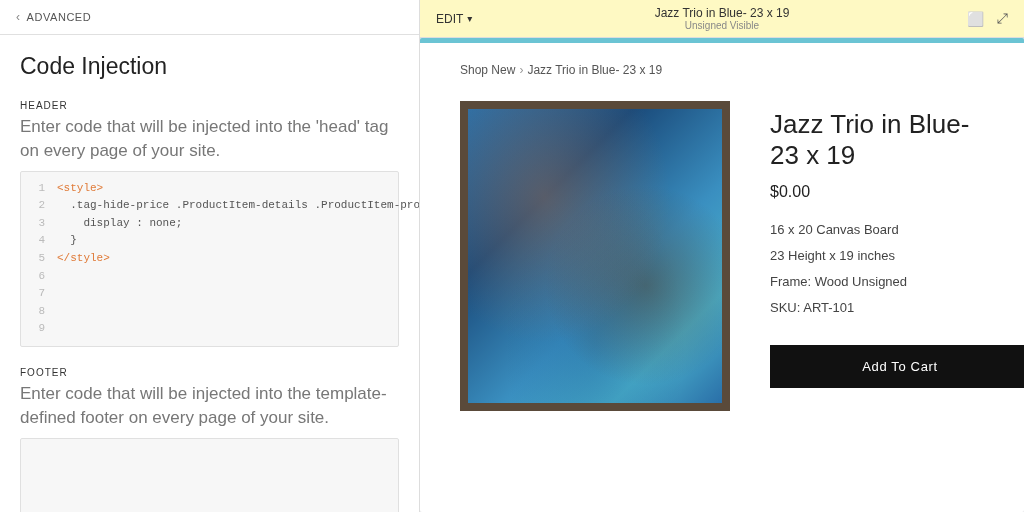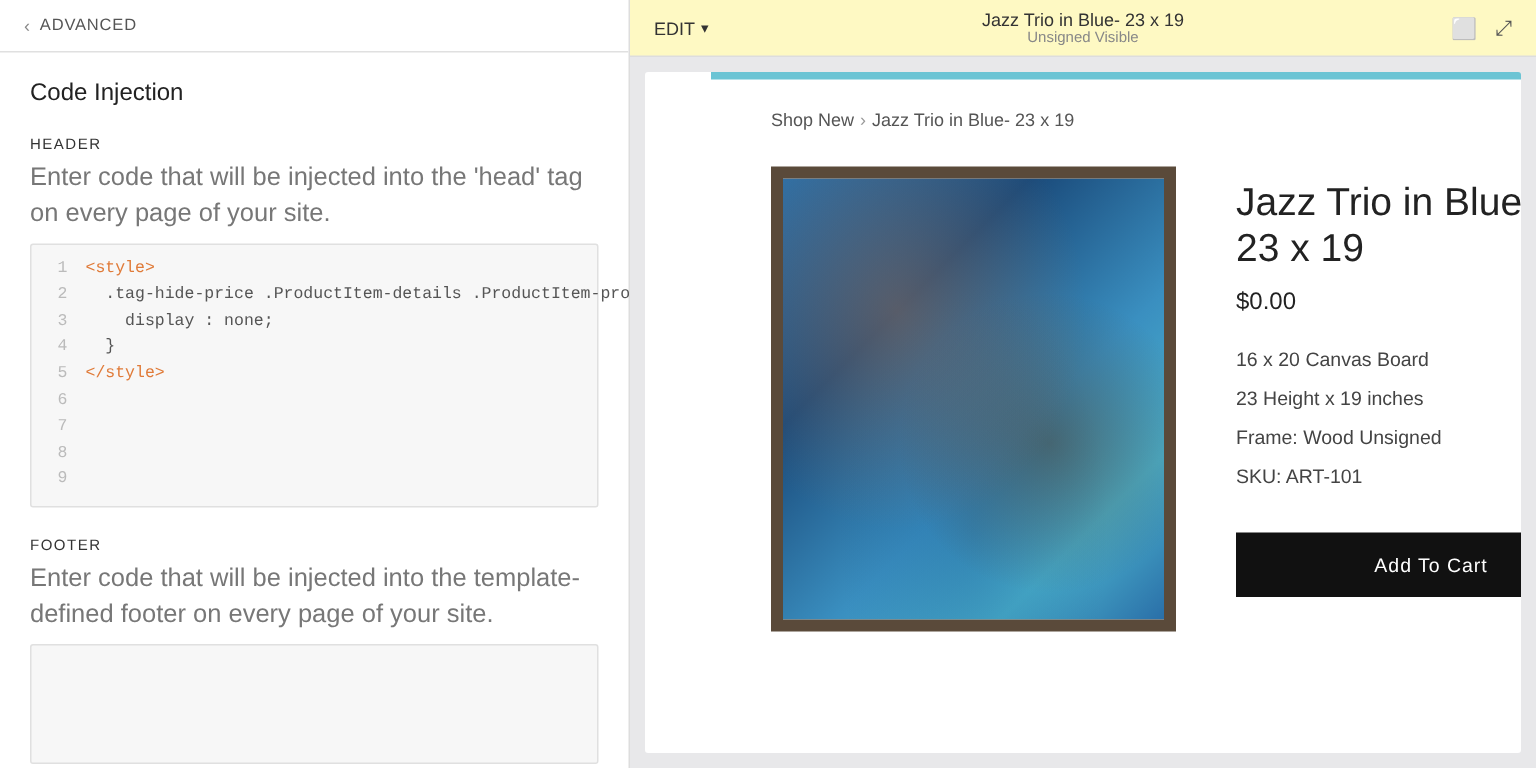--- a/index.html
+++ b/index.html
@@ -29,21 +29,21 @@
       margin-right: 6px;
       font-size: 12px;
       color: #888;
     }
     .left-panel-content {
       padding: 18px 20px;
       flex: 1;
       overflow-y: auto;
     }
     .page-title {
-      font-size: 16px;
+      font-size: 23px;
       font-weight: 400;
       color: #222;
       margin-bottom: 20px;
     }
     .section-label {
       font-size: 10px;
       font-weight: 400;
       letter-spacing: 0.1em;
       text-transform: uppercase;
       color: #333;
@@ -140,23 +140,21 @@
       gap: 12px;
       align-items: center;
     }
     .topbar-icons span { cursor: pointer; color: #555; font-size: 14px; }
 
     
     .preview-content {
       flex: 1;
       overflow-y: auto;
       background: #fff;
-      margin: 10px;
       border-radius: 2px;
-      padding-left: 44px;
     }
     .blue-accent-bar {
       height: 5px;
       background: #6bc4d4;
       width: 100%;
     }
     .store-preview {
       padding: 20px 40px;
     }
     .breadcrumb {

